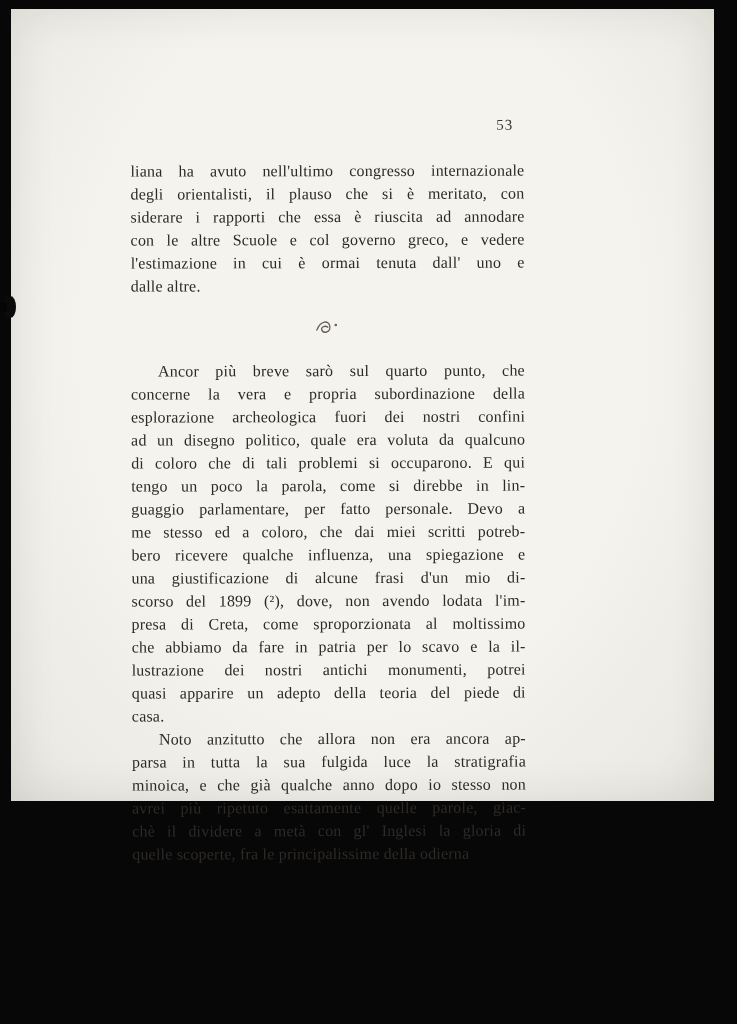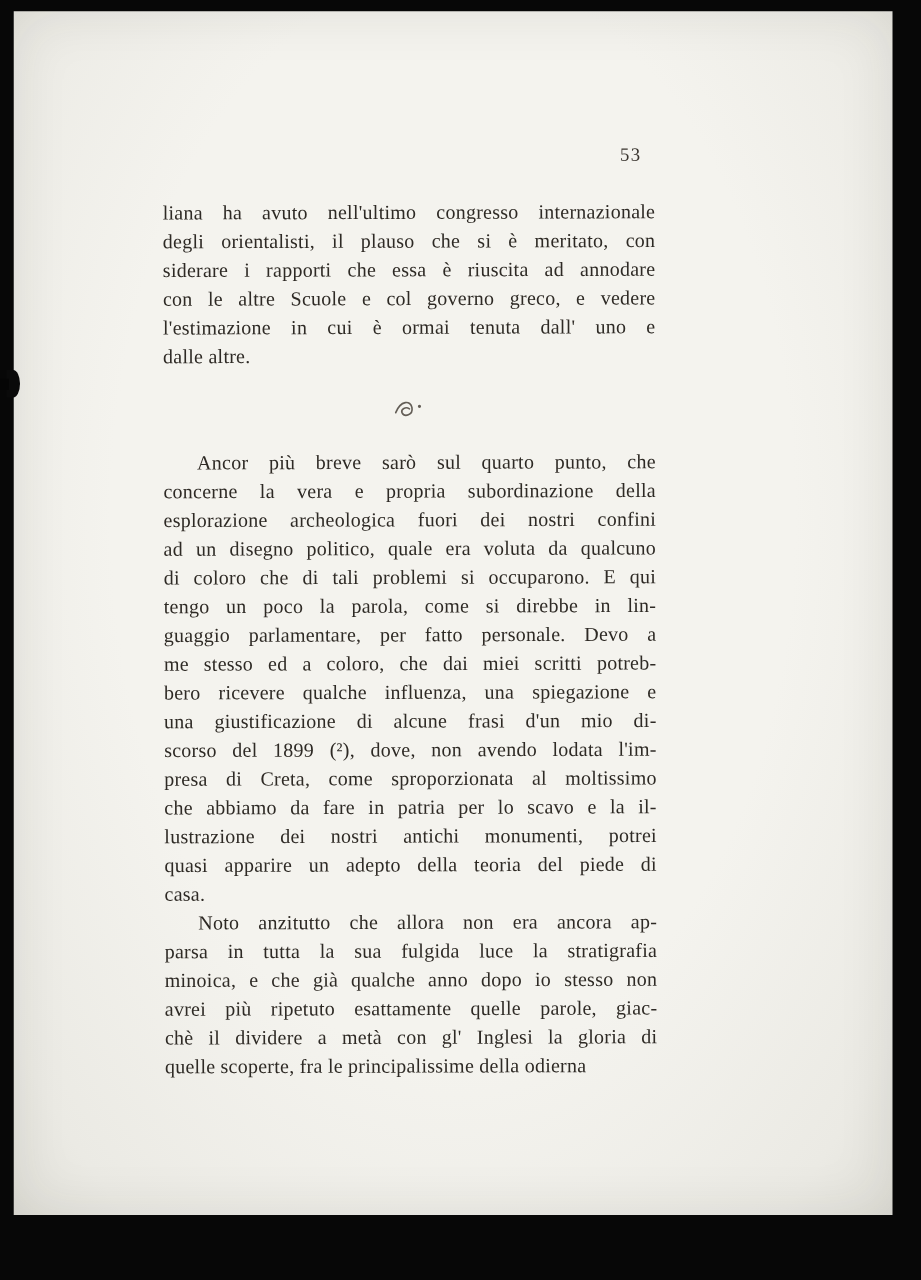--- a/index.html
+++ b/index.html
@@ -15,21 +15,21 @@
   .scan-frame {
     position: absolute;
     inset: 0;
     background: #070707;
   }
   .page {
     position: absolute;
     left: 11px;
     top: 9px;
     width: 703px;
-    height: 963px;
+    height: 792px;
     background: radial-gradient(ellipse at 50% 42%, #f4f3ee 55%, #ebeae4 88%, #e3e2db 100%);
     box-shadow: inset 0 0 45px rgba(40,35,25,0.10);
   }
   .page-inner {
     position: absolute;
     inset: 0;
     transform: rotate(-0.15deg);
   }
   .page-number {
     position: absolute;

